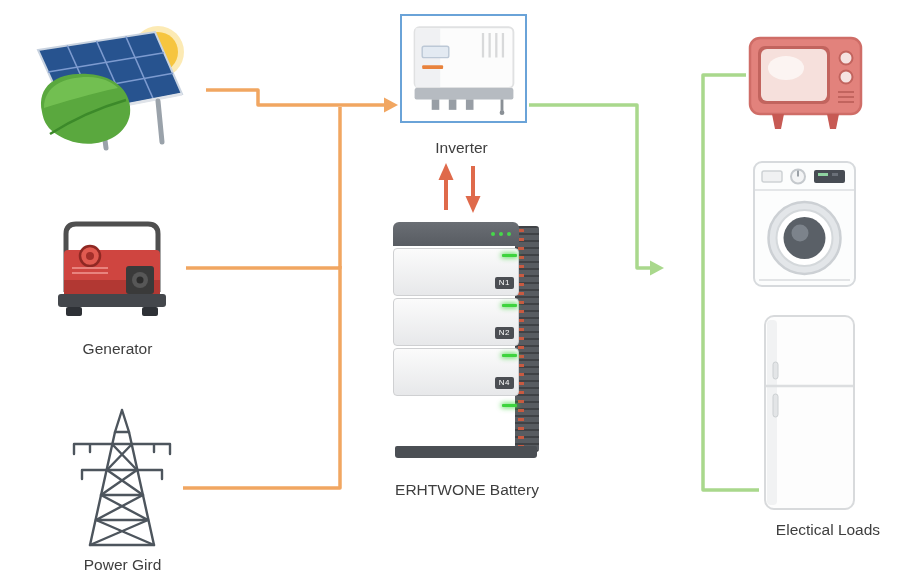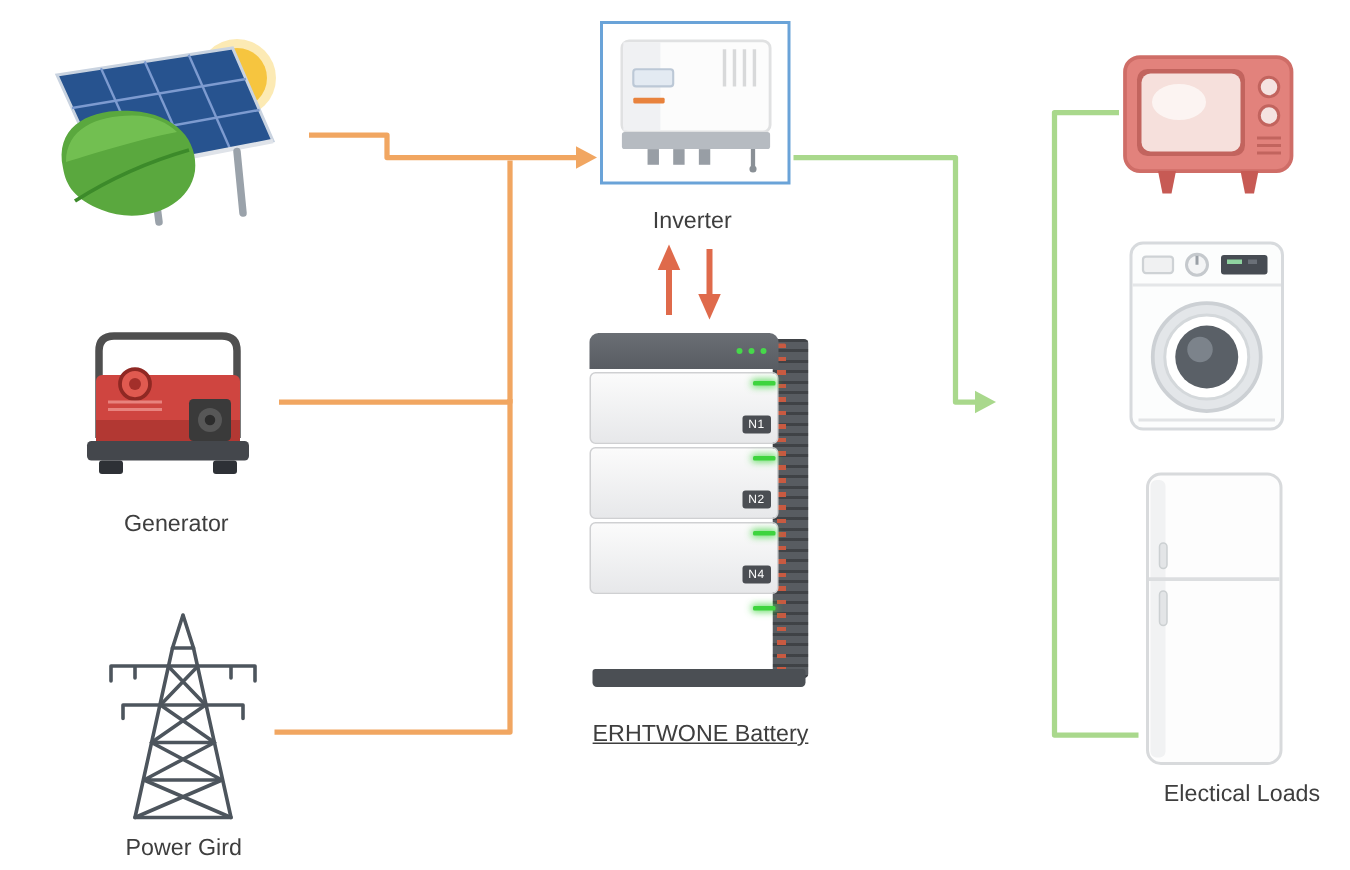--- a/index.html
+++ b/index.html
@@ -161,21 +161,21 @@
       <div class="bat-mod">
         <span class="mod-badge">N4</span>
       </div>
     </div>
     <span class="mod-led" style="top:32px;"></span>
     <span class="mod-led" style="top:82px;"></span>
     <span class="mod-led" style="top:132px;"></span>
     <span class="mod-led" style="top:182px;"></span>
     <div class="bat-base"></div>
   </div>
-  <div class="caption-abs" style="left:372px;top:481px;width:190px;text-decoration:underline;">ERHTWONE Battery</div>
+  <div class="caption-abs" style="left:372px;top:481px;width:190px;">ERHTWONE Battery</div>
 
   <figure class="node" style="left:748px;top:36px;width:115px;">
     <svg width="115" height="96" viewBox="0 0 115 96">
       <rect x="2" y="2" width="111" height="76" rx="10" fill="#e2827c" stroke="#cf6d67" stroke-width="2.5"></rect>
       <rect x="10" y="10" width="72" height="58" rx="7" fill="#c2645e"></rect>
       <rect x="13" y="13" width="66" height="52" rx="6" fill="#f6e0dc"></rect>
       <ellipse cx="38" cy="32" rx="18" ry="12" fill="#fdf6f4" opacity="0.9"></ellipse>
       <circle cx="98" cy="22" r="6.5" fill="#f5e3e1" stroke="#c2645e" stroke-width="2"></circle>
       <circle cx="98" cy="41" r="6.5" fill="#f5e3e1" stroke="#c2645e" stroke-width="2"></circle>
       <g stroke="#c2645e" stroke-width="2" fill="none">

